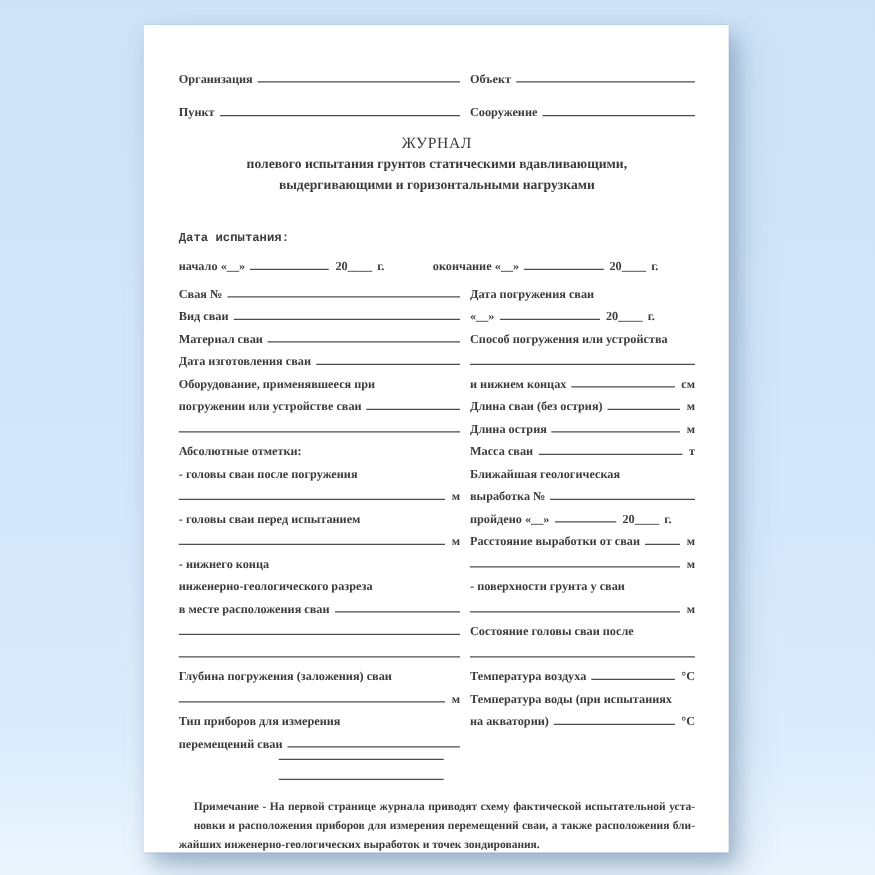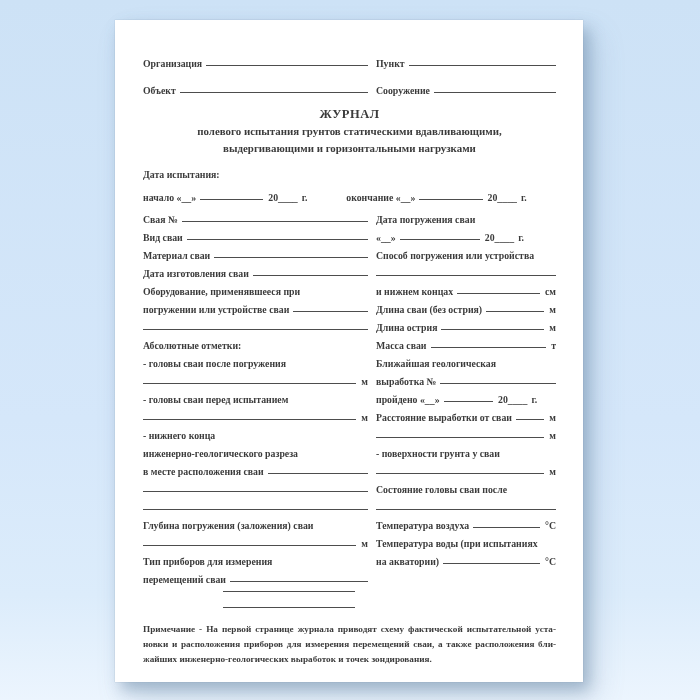--- a/index.html
+++ b/index.html
@@ -20,49 +20,49 @@
   }
   .grid{display:grid;grid-template-columns:225px 1fr;column-gap:8px;}
   .hdr{row-gap:7px;margin-top:4px;}
   .hdr .frow{height:20px;}
   .frow{display:flex;align-items:flex-end;white-space:nowrap;min-width:0;}
   .sg{white-space:pre;margin-right:4px;}
   .sg:last-child{margin-right:0;}
   .ln{flex:1 1 auto;border-bottom:1px solid #4d4d4d;margin:0 5px 3px 0;height:0;}
   .ln:last-child{margin-right:0;}
   .sp{height:0;}
-  .title{text-align:center;font-size:12.5px;font-weight:700;margin-top:11px;letter-spacing:.5px;height:16px;}
+  .title{text-align:center;font-size:12.5px;font-weight:400;margin-top:11px;letter-spacing:.5px;height:16px;}
   .subtitle{text-align:center;font-size:10.9px;font-weight:700;line-height:17px;height:17px;}
-  .date-label{margin-top:12px;height:16px;}
+  .date-label{margin-top:28px;height:16px;font-family:Liberation Mono, monospace;}
   .date-row{height:18px;}
   .main{margin-top:4px;}
   .main .frow{height:18px;}
   .xlines{margin-top:6px;}
   .xline{width:132px;margin-left:80px;border-bottom:1px solid #4d4d4d;height:0;}
   .xline + .xline{margin-top:15px;}
   .note{margin-top:14px;font-size:9.2px;line-height:15px;}
   .note div{white-space:nowrap;}
-  .note div.jl{text-align:justify;text-align-last:justify;}
+  .note div.jl{text-align:justify;text-align-last:justify;margin-left:12px;}
 </style>
 </head>
 <body>
 
 <div class="page">
 
   <div class="grid hdr">
     <div class="frow">
         <span class="sg">Организация</span>
         <span class="ln" style="flex-grow: 1;"></span>
       </div>
     <div class="frow">
+        <span class="sg">Объект</span>
+        <span class="ln" style="flex-grow: 1;"></span>
+      </div>
+    <div class="frow">
         <span class="sg">Пункт</span>
-        <span class="ln" style="flex-grow: 1;"></span>
-      </div>
-    <div class="frow">
-        <span class="sg">Объект</span>
         <span class="ln" style="flex-grow: 1;"></span>
       </div>
     <div class="frow">
         <span class="sg">Сооружение</span>
         <span class="ln" style="flex-grow: 1;"></span>
       </div>
   </div>
 
   <div class="title">ЖУРНАЛ</div>
   <div class="subtitle">полевого испытания грунтов статическими вдавливающими,</div>

